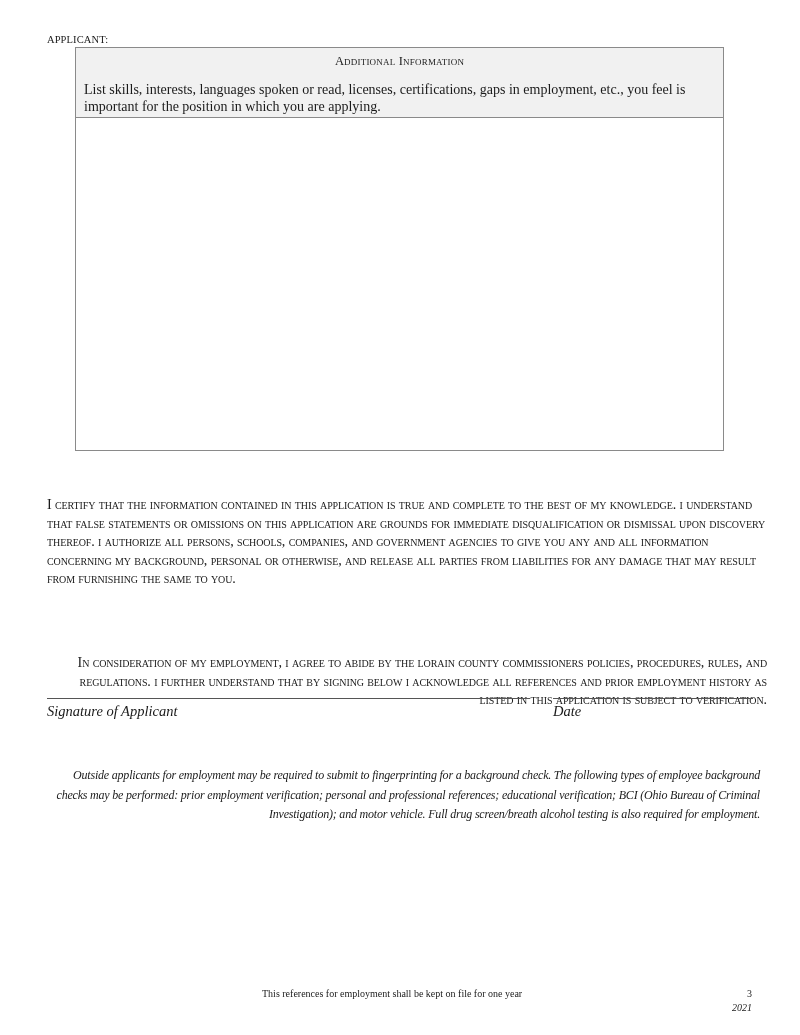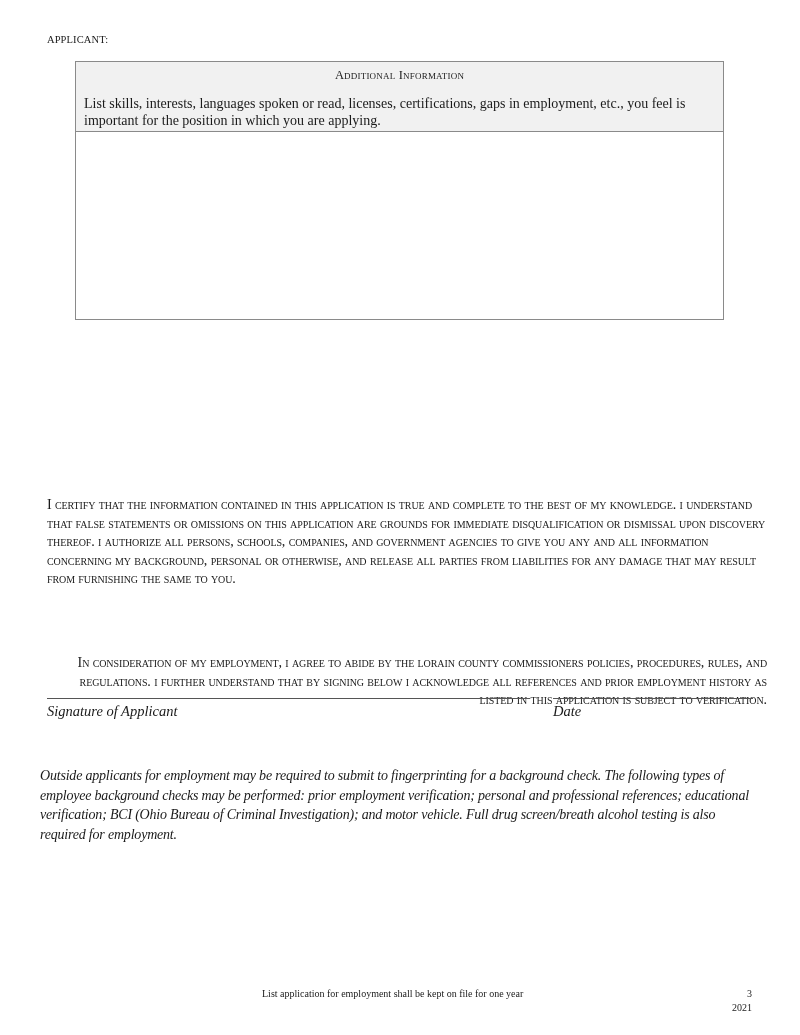--- a/index.html
+++ b/index.html
@@ -18,23 +18,23 @@
     .applicant-label {
       position: absolute;
       left: 47px;
       top: 34px;
       font-size: 10.5px;
       letter-spacing: 0.1px;
     }
     .info-box {
       position: absolute;
       left: 75px;
-      top: 61px;
+      top: 47px;
       width: 649px;
-      height: 259px;
+      height: 404px;
       border: 1.5px solid #8a8a8a;
       box-sizing: border-box;
     }
     .info-header {
       background: #f1f1f1;
       height: 70px;
       border-bottom: 1.5px solid #8a8a8a;
       box-sizing: border-box;
       padding: 4px 8px 0 8px;
     }
@@ -92,43 +92,44 @@
       font-size: 14.5px;
       font-style: italic;
     }
     .sig-label.applicant { left: 47px; }
     .sig-label.date { left: 553px; }
     .notice {
       position: absolute;
       left: 40px;
       top: 766px;
       width: 720px;
-      text-align: left;
+      text-align: right;
       font-style: italic;
-      font-size: 14px;
+      font-size: 12px;
       line-height: 19.5px;
       letter-spacing: -0.2px;
     }
     .footer-text {
       position: absolute;
       left: 262px;
       top: 988px;
       font-size: 10px;
     }
     .page-number {
       position: absolute;
       left: 747px;
       top: 988px;
       font-size: 10px;
     }
     .footer-year {
       position: absolute;
       left: 732px;
       top: 1002px;
       font-size: 10px;
+      font-style: italic;
     }
   </style>
 </head>
 <body>
 
 <div class="applicant-label">APPLICANT:</div>
 
 <div class="info-box">
   <div class="info-header">
     <div class="info-title">Additional Information</div>
@@ -140,15 +141,15 @@
 <div class="certify certify-1">I certify that the information contained in this application is true and complete to the best of my knowledge. I understand that false statements or omissions on this application are grounds for immediate disqualification or dismissal upon discovery thereof. I authorize all persons, schools, companies, and government agencies to give you any and all information concerning my background, personal or otherwise, and release all parties from liabilities for any damage that may result from furnishing the same to you.</div>
 <div class="certify certify-2">In consideration of my employment, I agree to abide by the Lorain County Commissioners policies, procedures, rules, and regulations. I further understand that by signing below I acknowledge all references and prior employment history as listed in this application is subject to verification.</div>
 
 <div class="sig-line applicant"></div>
 <div class="sig-line date"></div>
 <div class="sig-label applicant">Signature of Applicant</div>
 <div class="sig-label date">Date</div>
 
 <div class="notice">Outside applicants for employment may be required to submit to fingerprinting for a background check. The following types of employee background checks may be performed: prior employment verification; personal and professional references; educational verification; BCI (Ohio Bureau of Criminal Investigation); and motor vehicle.  Full drug screen/breath alcohol testing is also required for employment.</div>
 
-<div class="footer-text">List application for employment shall be kept on file for one year</div>
+<div class="footer-text">This references for employment shall be kept on file for one year</div>
 <div class="page-number">3</div>
 <div class="footer-year">2021</div>
 
 </body></html>

